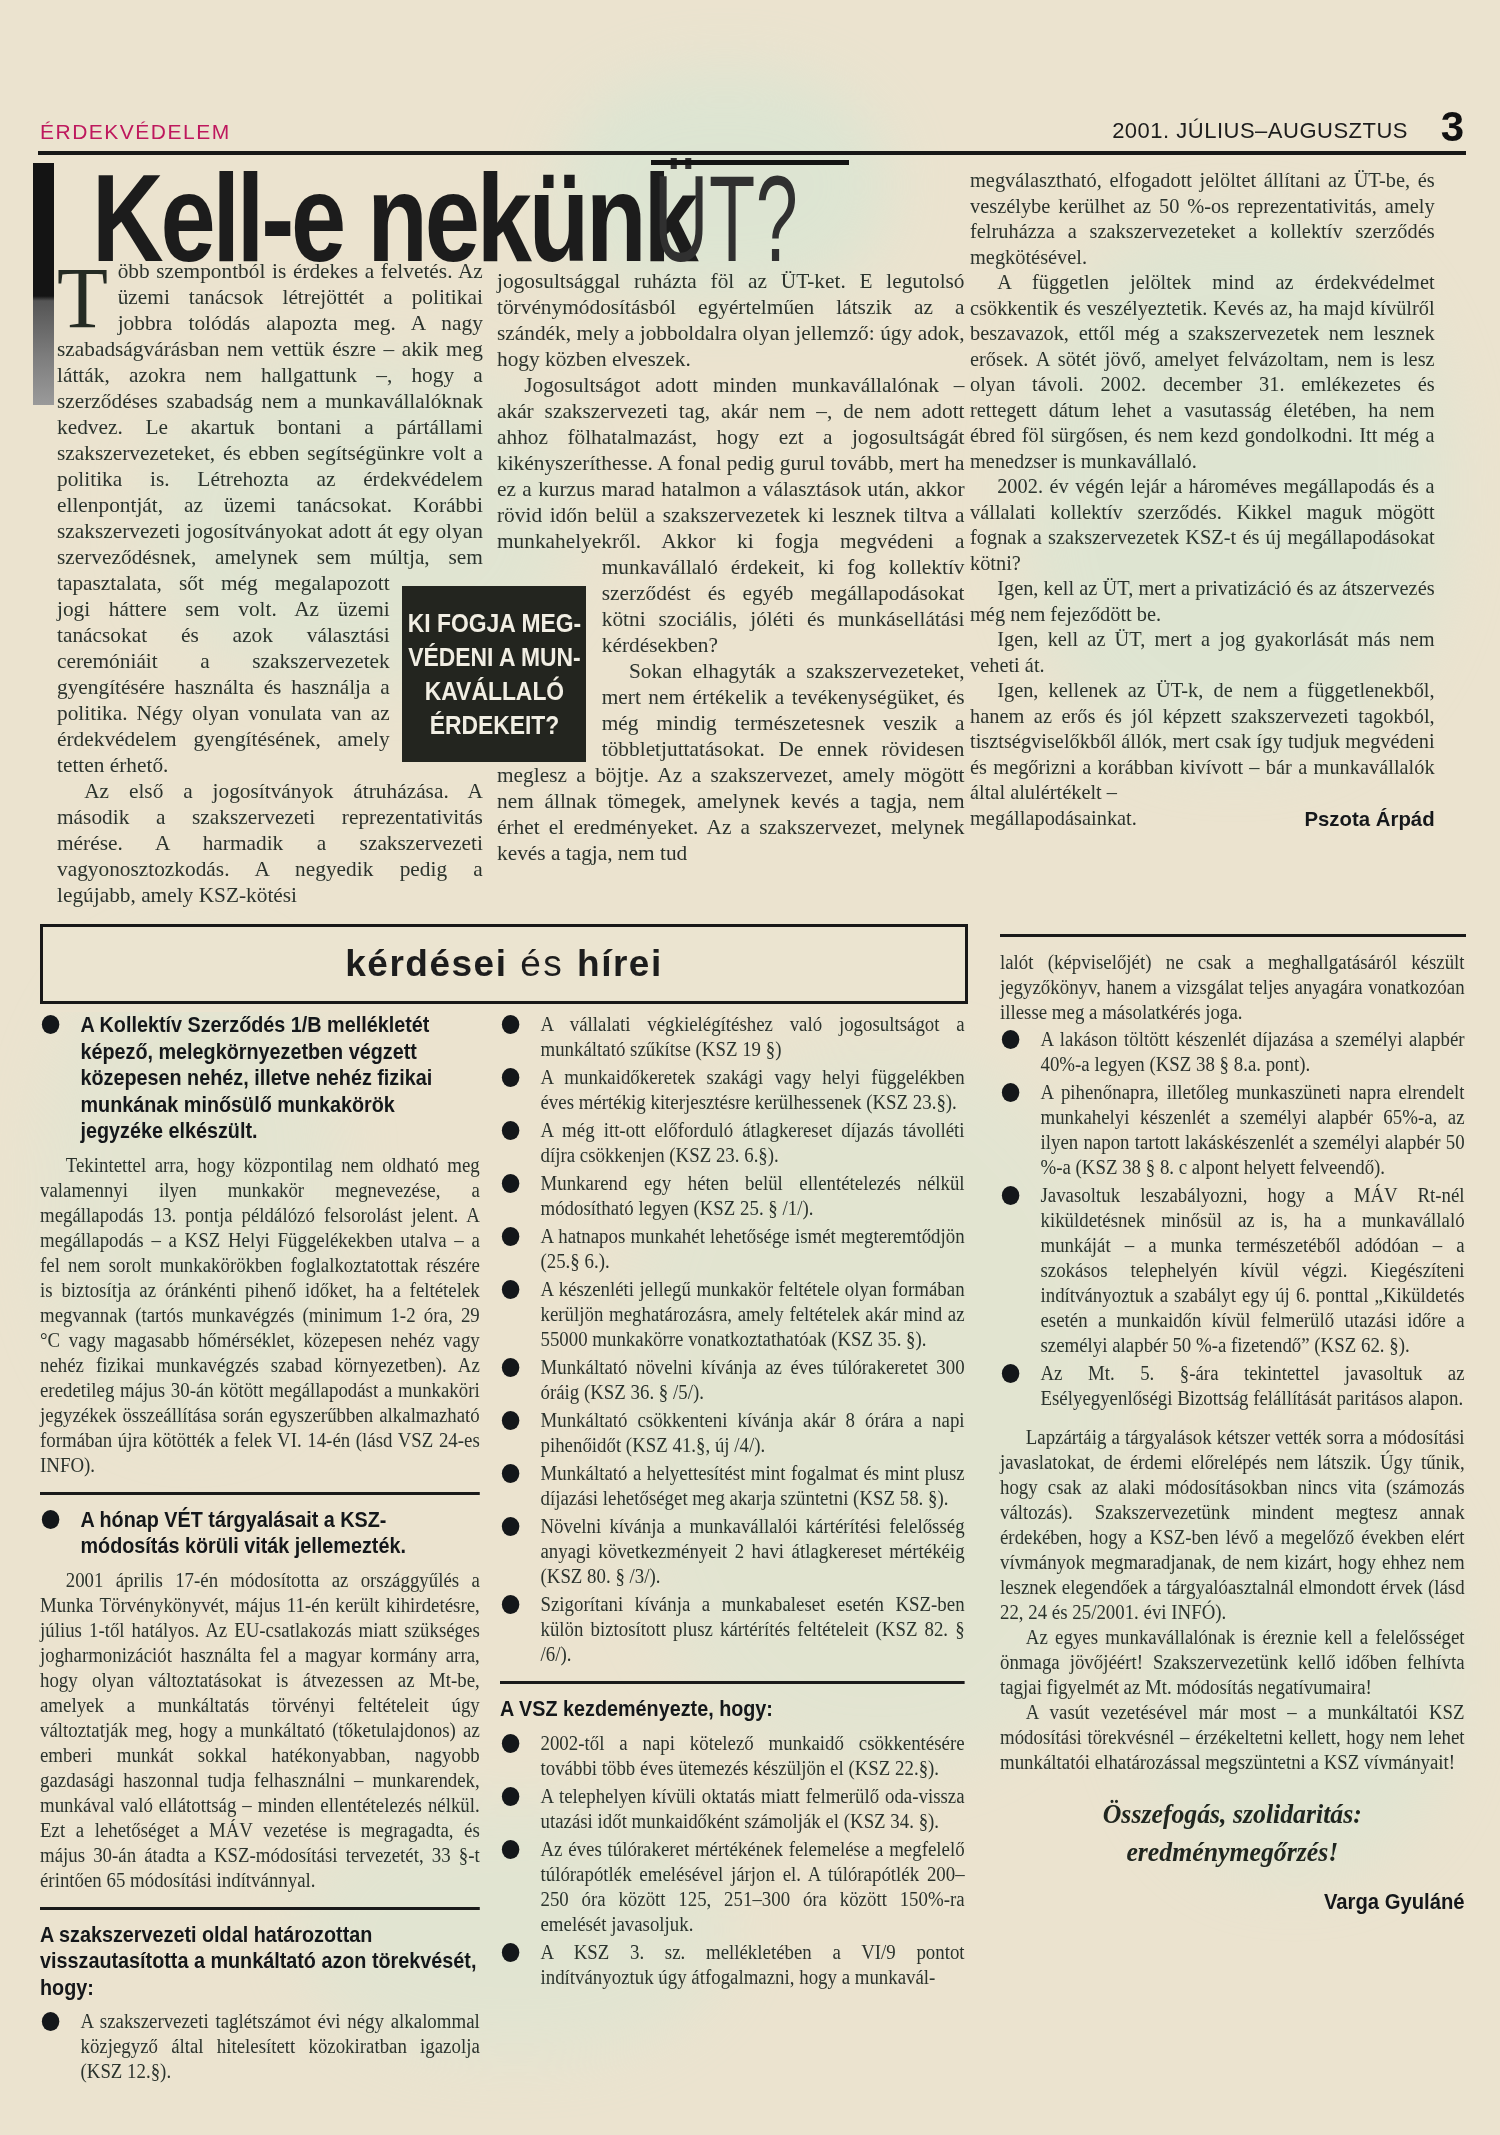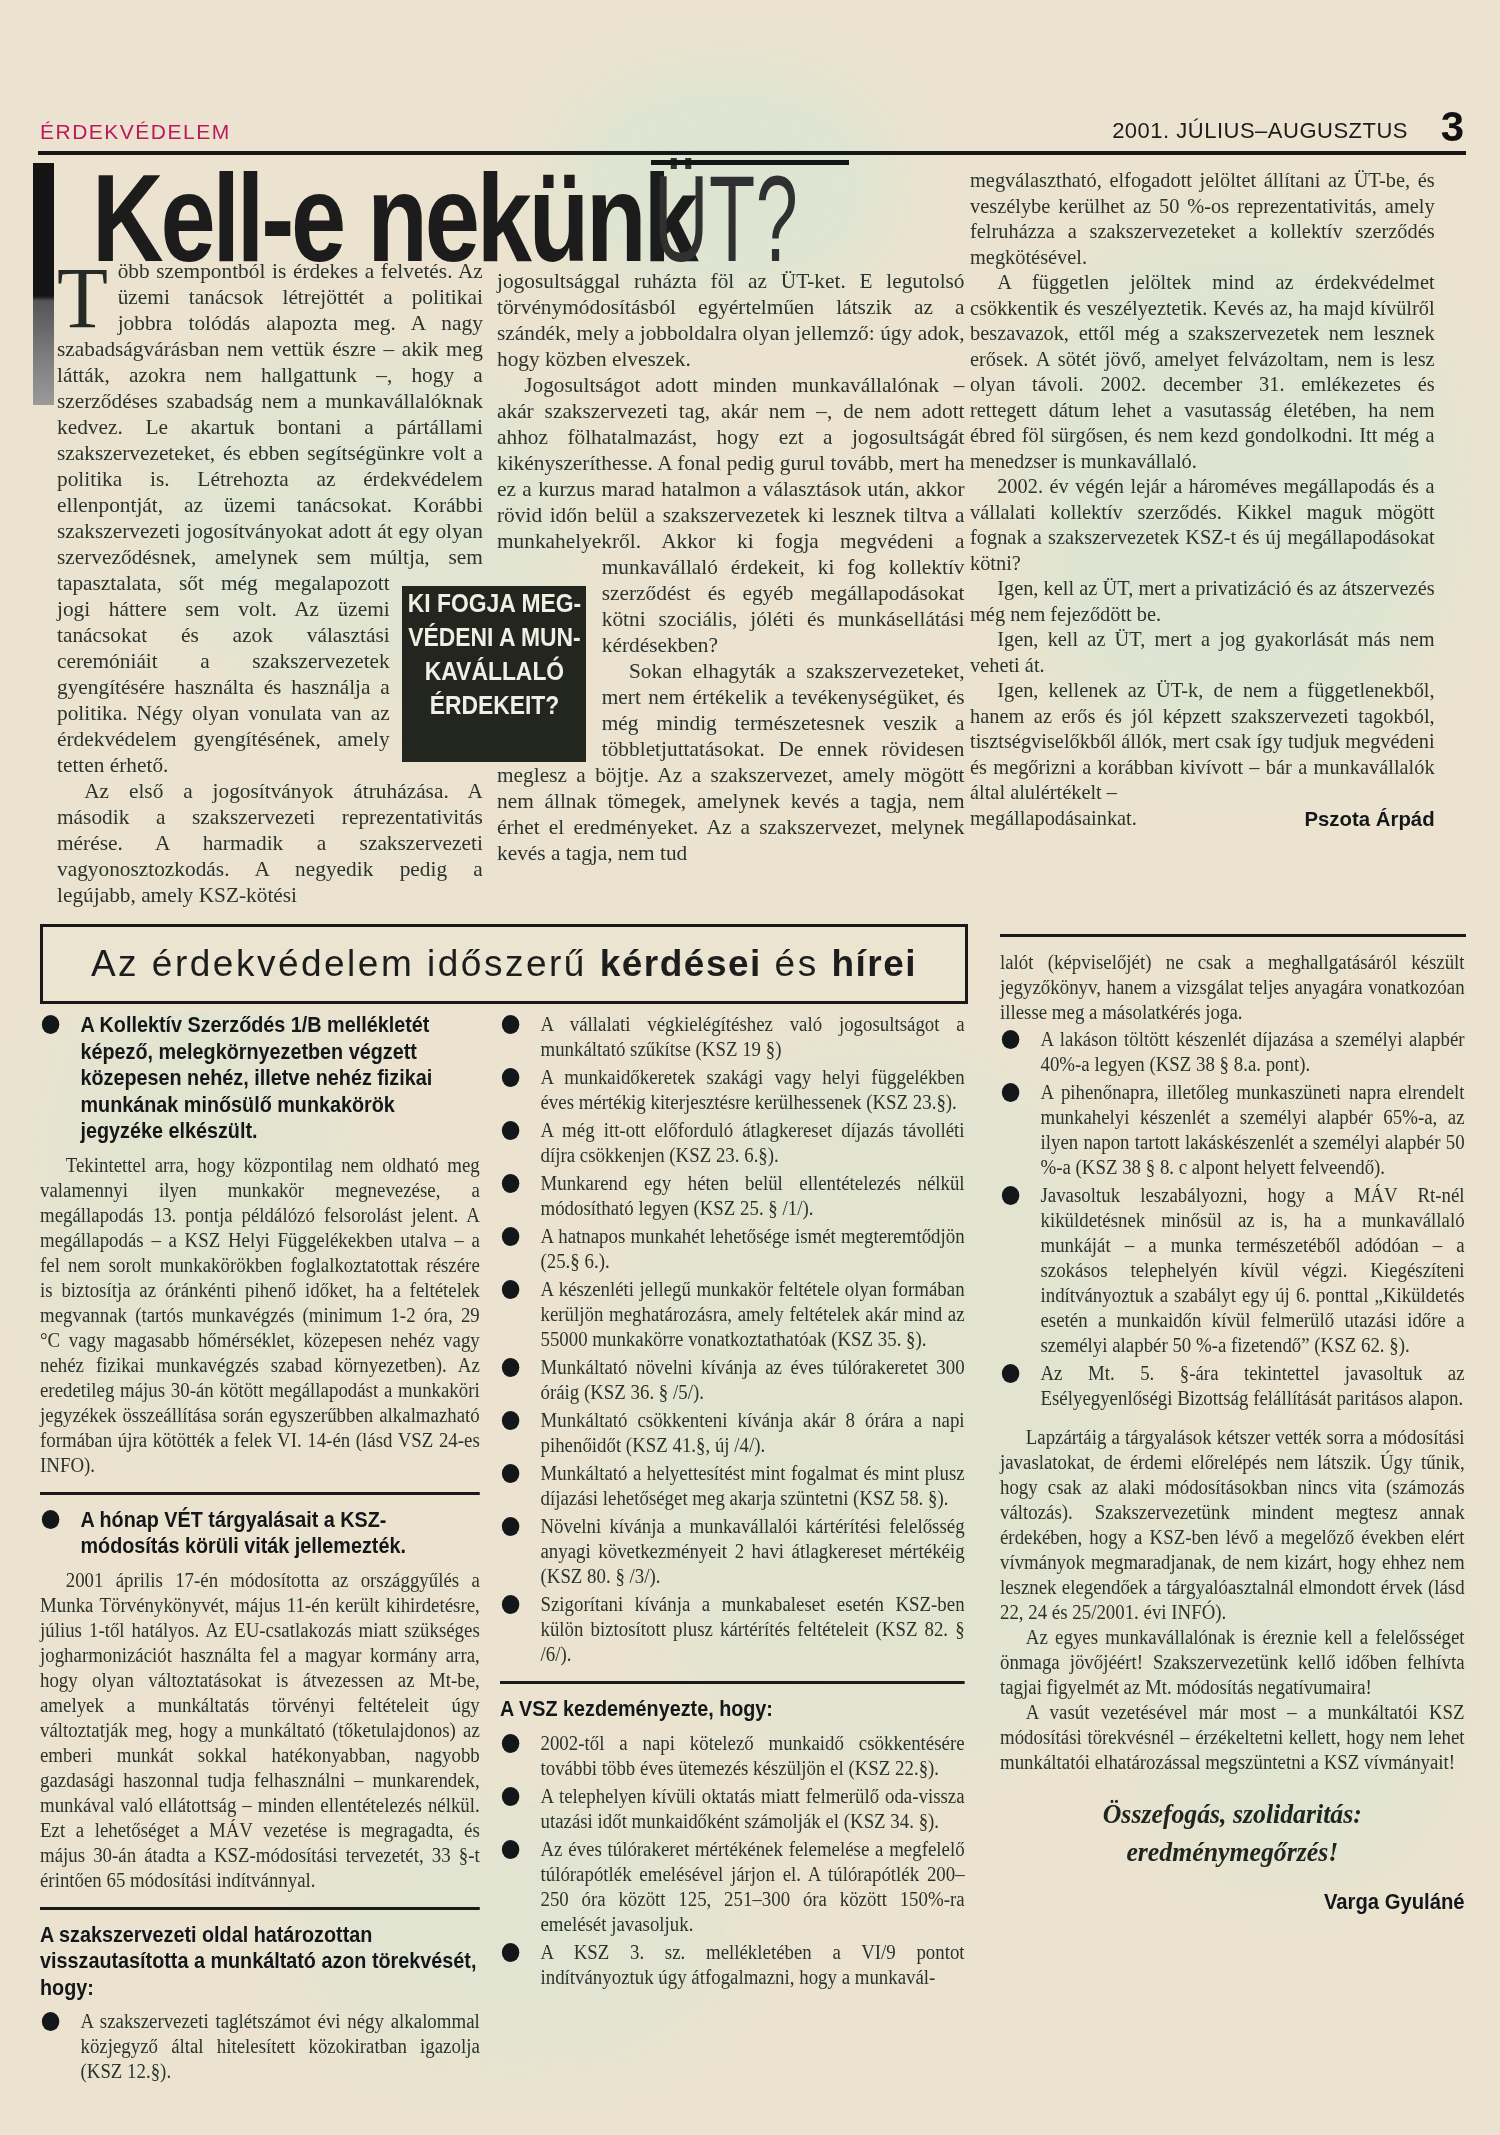--- a/index.html
+++ b/index.html
@@ -47,21 +47,21 @@
     text-align:left;color:#14171a;margin-bottom:8px;}
   .subhead{font-family:"Liberation Sans",sans-serif;font-weight:700;font-size:21.5px;line-height:26.5px;
     text-align:left;color:#14171a;margin:4px 0 8px;}
   .colrule{height:3px;background:#1a1a1a;margin:14px 0 12px;}
   .slogan{font-style:italic;font-weight:700;font-size:28px;line-height:38px;text-align:center;
     margin:20px 30px 6px;color:#20261f;}
   .sig{font-family:"Liberation Sans",sans-serif;font-weight:700;font-size:22px;text-align:right;
     margin-top:18px;color:#14171a;}
   
   .pullquote{position:absolute;left:402px;top:586px;width:184px;height:176px;background:#23251f;
-    z-index:5;display:flex;flex-direction:column;align-items:center;}
+    z-index:5;display:flex;flex-direction:column;justify-content:center;align-items:center;}
   .pq-inner{transform:scaleX(.88);transform-origin:50% 50%;text-align:center;}
   .pq-line{font-family:"Liberation Sans",sans-serif;font-weight:700;font-size:26px;line-height:34px;
     color:#f1eee3;white-space:nowrap;}
   
   .rule3{position:absolute;left:1000px;width:466px;top:920px;height:3px;background:#1a1a1a;}
   .sectionbar{position:absolute;left:40px;top:924px;width:922px;height:74px;border:3px solid #181818;
     background:#ebe4d0;z-index:4;display:flex;align-items:center;justify-content:center;
     font-family:"Liberation Sans",sans-serif;font-size:37px;letter-spacing:2.5px;color:#1d1d1d;white-space:pre;}
   .sectionbar .seg-b{font-weight:700;letter-spacing:1.5px;}
   .mask-under-bar{position:absolute;left:40px;top:998px;width:925px;height:14px;background:#ebe3cf;z-index:3;}
@@ -120,21 +120,21 @@
         <div class="pq-line">KI FOGJA MEG-</div>
         <div class="pq-line">VÉDENI A MUN-</div>
         <div class="pq-line">KAVÁLLALÓ</div>
         <div class="pq-line">ÉRDEKEIT?</div>
       </div>
   </div>
 
   <div class="rule3" style="top:934px"></div>
 
   <div class="mask-under-bar"></div>
-  <div class="sectionbar"><span class="seg-n">Az érdekvédelem időszerű </span><span class="seg-b">kérdései</span><span class="seg-n"> és </span><span class="seg-b">hírei</span></div>
+  <div class="sectionbar"><span class="seg-b">kérdései</span><span class="seg-n"> és </span><span class="seg-b">hírei</span></div>
 
   <div class="col" style="left:40px;top:1010px;width:440px">
     <div class="squeeze tx-news" style="width:478px;transform:scaleX(.92)">
         <div class="li bold"><span class="dot"></span><span>A Kollektív Szerződés 1/B mellékletét képező, melegkörnyezetben végzett közepesen nehéz, illetve nehéz fizikai munkának minősülő munkakörök jegyzéke elkészült.</span></div>
         <p class="para ind">Tekintettel arra, hogy központilag nem oldható meg valamennyi ilyen munkakör megnevezése, a megállapodás 13. pontja példálózó felsorolást jelent. A megállapodás – a KSZ Helyi Függelékekben utalva – a fel nem sorolt munkakörökben foglalkoztatottak részére is biztosítja az óránkénti pihenő időket, ha a feltételek megvannak (tartós munkavégzés (minimum 1-2 óra, 29 °C vagy magasabb hőmérséklet, közepesen nehéz vagy nehéz fizikai munkavégzés szabad környezetben). Az eredetileg május 30-án kötött megállapodást a munkaköri jegyzékek összeállítása során egyszerűbben alkalmazható formában újra kötötték a felek VI. 14-én (lásd VSZ 24-es INFO).</p>
         <div class="colrule"></div>
         <div class="li bold"><span class="dot"></span><span>A hónap VÉT tárgyalásait a KSZ-módosítás körüli viták jellemezték.</span></div>
         <p class="para ind">2001 április 17-én módosította az országgyűlés a Munka Törvénykönyvét, május 11-én került kihirdetésre, július 1-től hatályos. Az EU-csatlakozás miatt szükséges jogharmonizációt használta fel a magyar kormány arra, hogy olyan változtatásokat is átvezessen az Mt-be, amelyek a munkáltatás törvényi feltételeit úgy változtatják meg, hogy a munkáltató (tőketulajdonos) az emberi munkát sokkal hatékonyabban, nagyobb gazdasági haszonnal tudja felhasználni – munkarendek, munkával való ellátottság – minden ellentételezés nélkül. Ezt a lehetőséget a MÁV vezetése is megragadta, és május 30-án átadta a KSZ-módosítási tervezetét, 33 §-t érintően 65 módosítási indítvánnyal.</p>
         <div class="colrule"></div>
         <div class="subhead">A szakszervezeti oldal határozottan visszautasította a munkáltató azon törekvését, hogy:</div>

